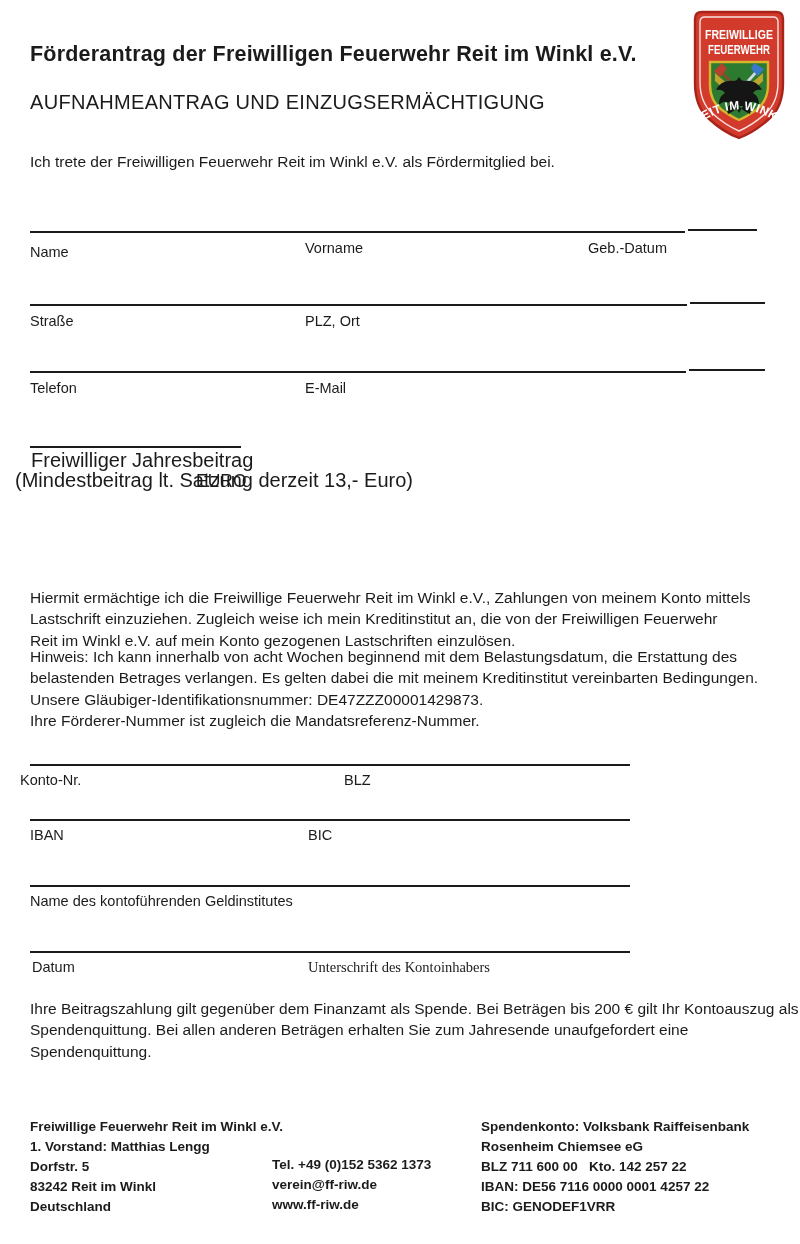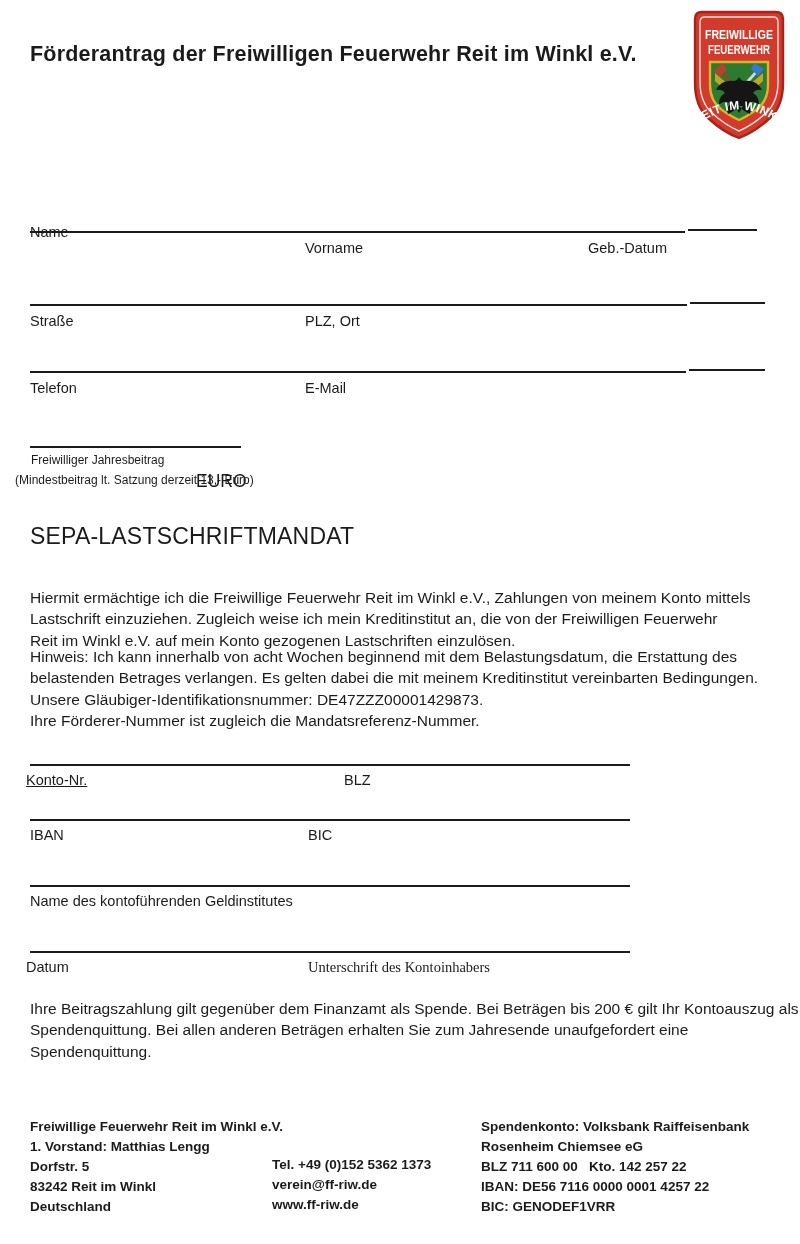--- a/index.html
+++ b/index.html
@@ -5,32 +5,33 @@
   html,body{margin:0;padding:0;background:#ffffff;}
   .page{
     position:relative;width:800px;height:1244px;background:#ffffff;
     font-family:"Liberation Sans",sans-serif;color:#1b1b1b;overflow:hidden;
   }
   .abs{position:absolute;white-space:pre-wrap;}
   .title{font-size:21.5px;font-weight:bold;letter-spacing:0.2px;}
   .subtitle{font-size:20px;font-weight:400;letter-spacing:0.3px;}
   .body-text{font-size:15.5px;line-height:21.4px;}
   .label{font-size:14.5px;}
-  .small{font-size:12px;line-height:20.5px;}
+  .small{font-size:20px;line-height:20.5px;}
   .rule{position:absolute;height:2px;background:#1b1b1b;}
   .sepa-h{font-size:23px;font-weight:400;letter-spacing:0.2px;}
   .euro{font-size:17.5px;}
   .footer-col{font-size:13.5px;font-weight:bold;line-height:20px;}
 </style>
 </head>
 <body>
 
 <div class="page">
 
   <div class="abs title" style="left:30px;top:42px;">Förderantrag der Freiwilligen Feuerwehr Reit im Winkl e.V.</div>
+  <div class="abs subtitle" style="left:30px;top:91px;">AUFNAHMEANTRAG UND EINZUGSERMÄCHTIGUNG</div>
 
   <svg class="abs" style="left:692px;top:9px;" width="94" height="133" viewBox="0 0 94 133">
     <path d="M 10,3 L 84,3 Q 91,3 91,10 L 91,74 Q 91,97 78,109 Q 63,123 47,129 Q 31,123 16,109 Q 3,97 3,74 L 3,10 Q 3,3 10,3 Z" fill="#d23a2c" stroke="#a8241a" stroke-width="2.4"></path>
     <path d="M 13,8 L 81,8 Q 86,8 86,13 L 86,73 Q 86,93 74,104 Q 61,116 47,122 Q 33,116 20,104 Q 8,93 8,73 L 8,13 Q 8,8 13,8 Z" fill="none" stroke="#ffffff" stroke-width="1.4" opacity="0.85"></path>
     <text x="47" y="30" text-anchor="middle" font-family="Liberation Sans, sans-serif" font-size="13.5" font-weight="bold" fill="#ffffff" textLength="68" lengthAdjust="spacingAndGlyphs">FREIWILLIGE</text>
     <text x="47" y="45" text-anchor="middle" font-family="Liberation Sans, sans-serif" font-size="13.5" font-weight="bold" fill="#ffffff" textLength="62" lengthAdjust="spacingAndGlyphs">FEUERWEHR</text>
     <path d="M 18,53 L 76,53 L 76,76 Q 76,92 64,101 Q 54,108 47,111 Q 40,108 30,101 Q 18,92 18,76 Z" fill="#2d7a31" stroke="#d8b62c" stroke-width="2.4"></path>
     <polygon points="23,64 47,85 71,64 71,72 47,94 23,72" fill="#cfa82d" opacity="0.9"></polygon>
     <g>
       <line x1="27" y1="60" x2="57" y2="93" stroke="#8a4a26" stroke-width="2.8"></line>
@@ -38,64 +39,64 @@
       <line x1="67" y1="60" x2="37" y2="93" stroke="#cfd8e2" stroke-width="2.8"></line>
       <polygon points="62,54 72,60 66,67 59,60" fill="#3a78c9"></polygon>
     </g>
     <path d="M47,68 C45,71 44,72 41,72 C33,71 27,75 24,81 C28,80 31,81 33,84 C28,87 27,91 27,96 C31,92 35,92 38,95 C35,99 35,102 36,105 C40,103 44,101 47,97 C50,101 54,103 58,105 C59,102 59,99 56,95 C59,92 63,92 67,96 C67,91 66,87 61,84 C63,81 66,80 70,81 C67,75 61,71 53,72 C50,72 49,71 47,68 Z M43,97 L51,97 L47,104 Z" fill="#151515"></path>
     <path id="arcpath" d="M 9,113 Q 47,88 85,113" fill="none"></path>
     <text font-family="Liberation Sans, sans-serif" font-size="12" font-weight="bold" fill="#ffffff" letter-spacing="0.4">
       <textPath href="#arcpath" startOffset="50%" text-anchor="middle">REIT IM WINKL</textPath>
     </text>
   </svg>
 
+  <div class="abs body-text" style="left:30px;top:151px;">Ich trete der Freiwilligen Feuerwehr Reit im Winkl e.V. als Fördermitglied bei.</div>
 
   <div class="rule" style="left:30px;top:231px;width:655px;"></div>
   <div class="rule" style="left:688px;top:229px;width:69px;"></div>
-  <div class="abs label" style="left:30px;top:224px;">Name</div>
+  <div class="abs label" style="left:30px;top:244px;">Name</div>
   <div class="abs label" style="left:305px;top:240px;">Vorname</div>
   <div class="abs label" style="left:588px;top:240px;">Geb.-Datum</div>
 
   <div class="rule" style="left:30px;top:304px;width:657px;"></div>
   <div class="rule" style="left:690px;top:302px;width:75px;"></div>
   <div class="abs label" style="left:30px;top:313px;">Straße</div>
   <div class="abs label" style="left:305px;top:313px;">PLZ, Ort</div>
 
   <div class="rule" style="left:30px;top:371px;width:656px;"></div>
   <div class="rule" style="left:689px;top:369px;width:76px;"></div>
   <div class="abs label" style="left:30px;top:380px;">Telefon</div>
   <div class="abs label" style="left:305px;top:380px;">E-Mail</div>
 
   <div class="rule" style="left:30px;top:446px;width:211px;"></div>
   <div class="abs euro" style="left:196px;top:427px;margin-top:44px;">EURO</div>
   <div class="abs small" style="left:31px;top:450px;">Freiwilliger Jahresbeitrag</div>
   <div class="abs small" style="left:15px;top:470px;">(Mindestbeitrag lt. Satzung derzeit 13,- Euro)</div>
 
-  <div class="abs sepa-h" style="left:30px;top:523px;">SEPA-LASTSCHRIFTMANDAT</div>
   <div class="abs body-text" style="left:30px;top:571px;margin-top:16px;">Hiermit ermächtige ich die Freiwillige Feuerwehr Reit im Winkl e.V., Zahlungen von meinem Konto mittels
 Lastschrift einzuziehen. Zugleich weise ich mein Kreditinstitut an, die von der Freiwilligen Feuerwehr
 Reit im Winkl e.V. auf mein Konto gezogenen Lastschriften einzulösen.</div>
   <div class="abs body-text" style="left:30px;top:646px;">Hinweis: Ich kann innerhalb von acht Wochen beginnend mit dem Belastungsdatum, die Erstattung des
 belastenden Betrages verlangen. Es gelten dabei die mit meinem Kreditinstitut vereinbarten Bedingungen.
 Unsere Gläubiger-Identifikationsnummer: DE47ZZZ00001429873.
 Ihre Förderer-Nummer ist zugleich die Mandatsreferenz-Nummer.</div>
 
   <div class="rule" style="left:30px;top:764px;width:600px;"></div>
-  <div class="abs label" style="left:26px;top:772px;text-decoration:underline;">Konto-Nr.</div>
+  <div class="abs label" style="left:20px;top:772px;">Konto-Nr.</div>
   <div class="abs label" style="left:308px;top:772px;margin-left:36px;">BLZ</div>
 
   <div class="rule" style="left:30px;top:819px;width:600px;"></div>
   <div class="abs label" style="left:30px;top:827px;">IBAN</div>
   <div class="abs label" style="left:308px;top:827px;">BIC</div>
 
   <div class="rule" style="left:30px;top:885px;width:600px;"></div>
   <div class="abs label" style="left:30px;top:893px;">Name des kontoführenden Geldinstitutes</div>
 
   <div class="rule" style="left:30px;top:951px;width:600px;"></div>
-  <div class="abs label" style="left:26px;top:959px;">Datum</div>
+  <div class="abs label" style="left:32px;top:959px;">Datum</div>
   <div class="abs label" style="left:308px;top:959px;font-family:Liberation Serif, serif;">Unterschrift des Kontoinhabers</div>
 
   <div class="abs body-text" style="left:30px;top:998px;">Ihre Beitragszahlung gilt gegenüber dem Finanzamt als Spende. Bei Beträgen bis 200 € gilt Ihr Kontoauszug als
 Spendenquittung. Bei allen anderen Beträgen erhalten Sie zum Jahresende unaufgefordert eine Spendenquittung.</div>
 
   <div class="abs footer-col" style="left:30px;top:1117px;">Freiwillige Feuerwehr Reit im Winkl e.V.
 1. Vorstand: Matthias Lengg
 Dorfstr. 5
 83242 Reit im Winkl
 Deutschland</div>

